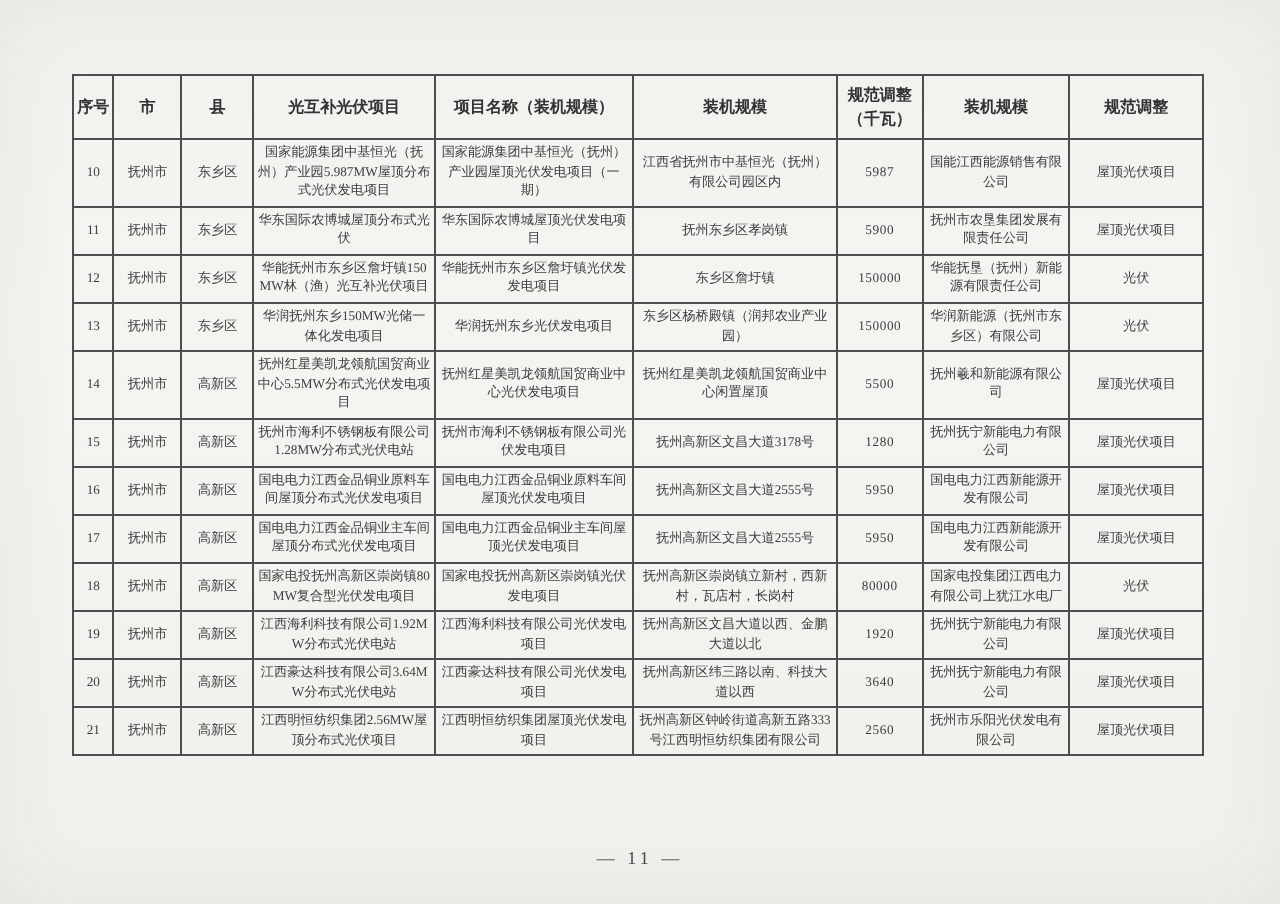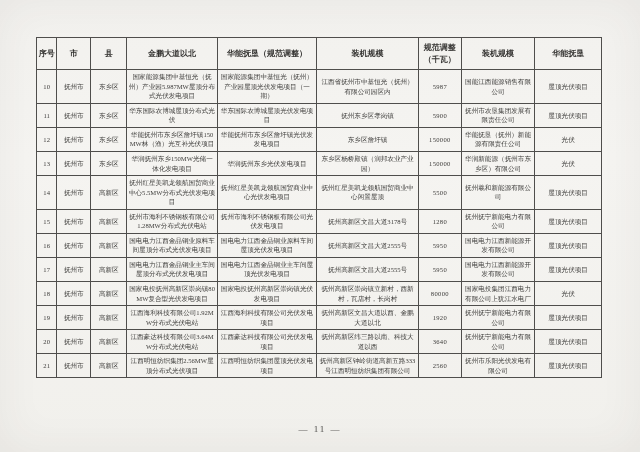--- a/index.html
+++ b/index.html
@@ -68,26 +68,26 @@
           <col class="c6">
         <col class="c7">
           <col class="c8">
           <col class="c9">
       </colgroup>
       <thead>
         <tr>
             <th>序号</th>
             <th>市</th>
             <th>县</th>
-            <th>金鹏大道以北</th>
-            <th>华能抚垦（规范调整）</th>
+            <th>光互补光伏项目</th>
+            <th>项目名称（装机规模）</th>
             <th>装机规模</th>
             <th>规范调整（千瓦）</th>
             <th>装机规模</th>
-            <th>华能抚垦</th>
+            <th>规范调整</th>
           </tr>
       </thead>
       <tbody>
           <tr>
             <td>10</td>
             <td>抚州市</td>
             <td>东乡区</td>
             <td>国家能源集团中基恒光（抚州）产业园5.987MW屋顶分布式光伏发电项目</td>
             <td>国家能源集团中基恒光（抚州）产业园屋顶光伏发电项目（一期）</td>
             <td>江西省抚州市中基恒光（抚州）有限公司园区内</td>

